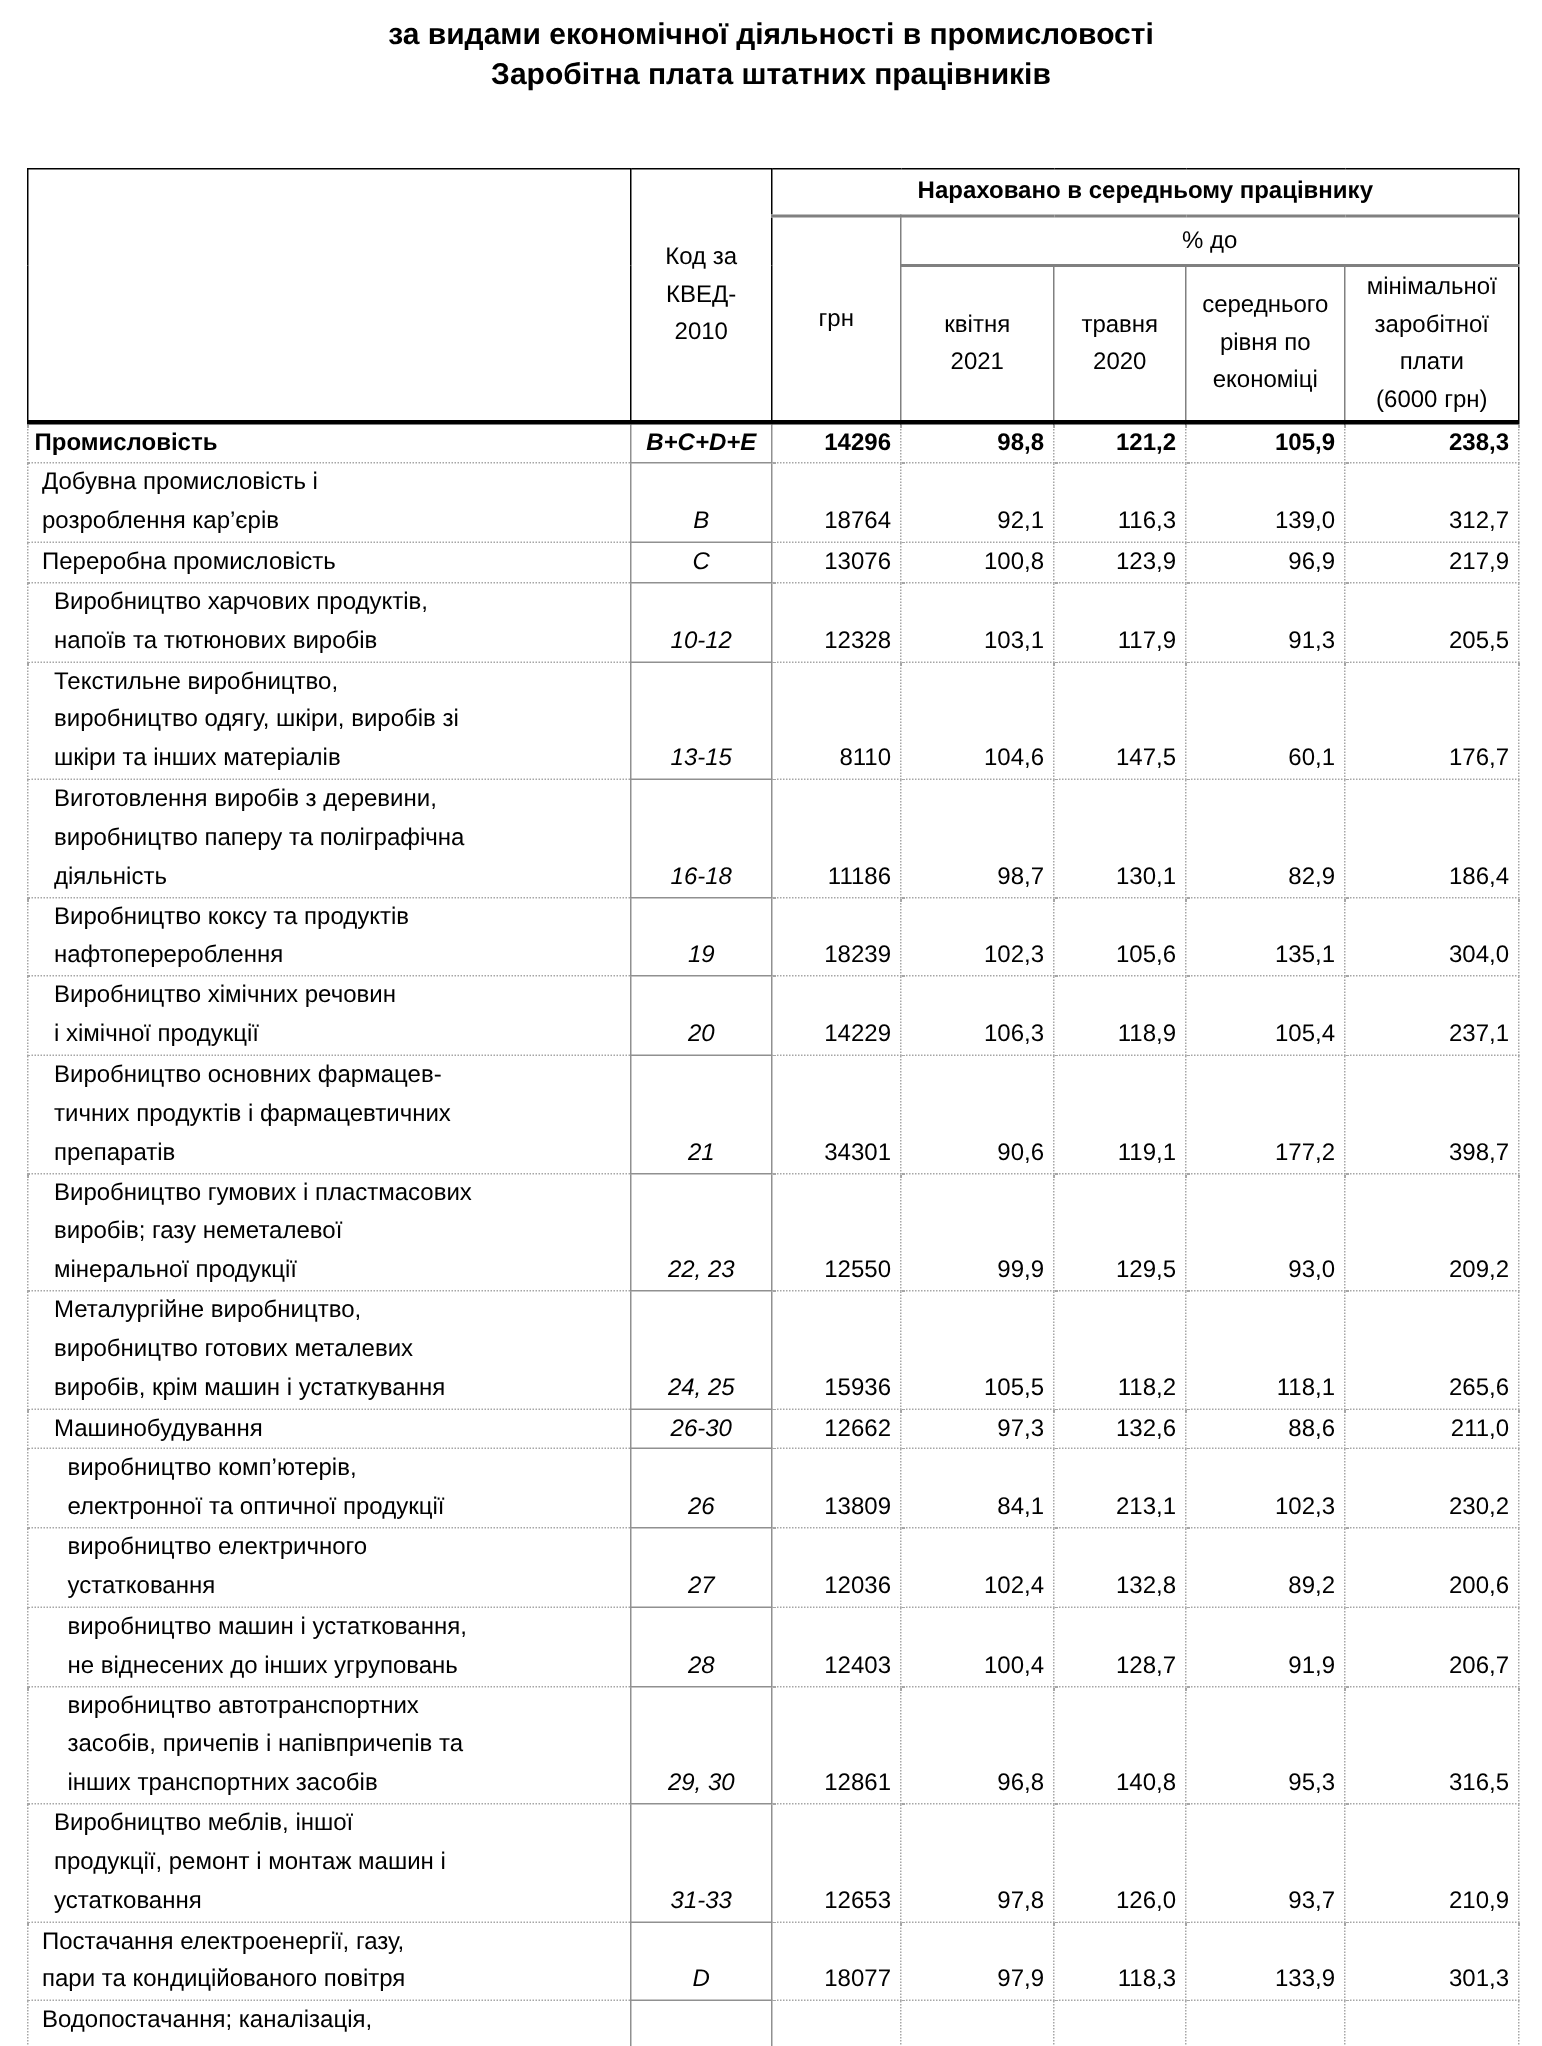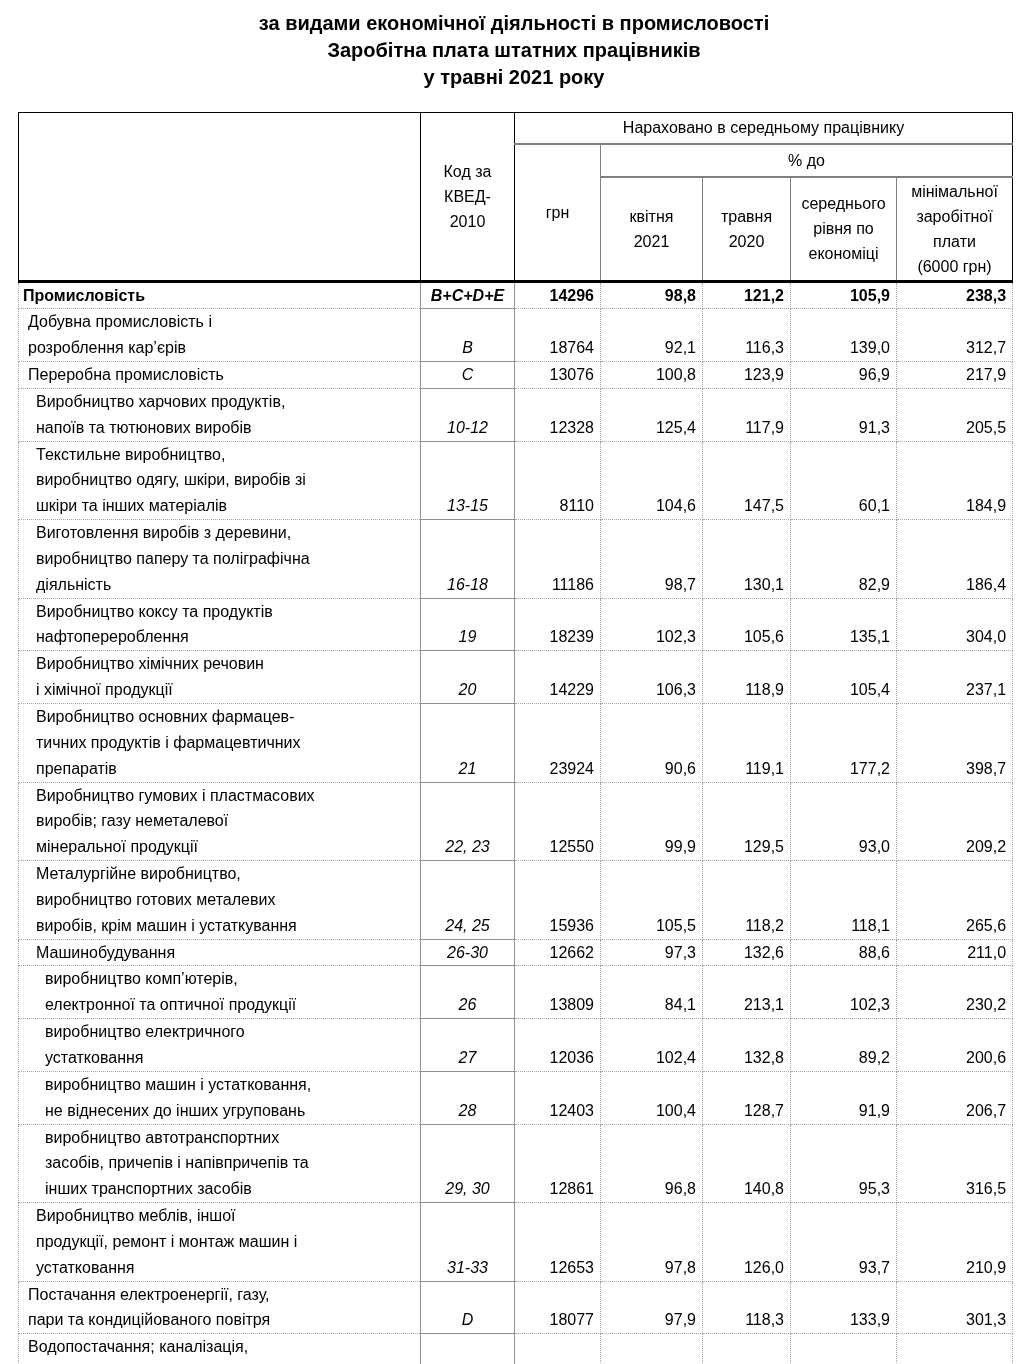--- a/index.html
+++ b/index.html
@@ -37,21 +37,21 @@
   }
   thead { border-bottom: 3px solid #000; }
   tr.h-r1 { height: 31px; }
   tr.h-r2 { height: 33px; }
   tr.h-r3 { height: 101px; }
   td.h-name  { border-left: 1.5px solid #000; border-top: 1.5px solid #000;
                border-right: 1.5px solid #000; }
   td.h-code  { border-top: 1.5px solid #000; border-left: 1.5px solid #000;
                border-right: 1.5px solid #000; }
   td.h-group { border-top: 1.5px solid #000; border-right: 1.5px solid #000;
-               border-bottom: 2px solid #808080; }
+               border-bottom: 2px solid #808080; font-weight: bold; }
   td.h-pct   { border-bottom: 2px solid #808080; border-right: 1.5px solid #000; }
   td.h-last  { border-right: 1.5px solid #000; }
   
   tbody td {
     border: 1px dotted #a6a6a6;
     vertical-align: bottom;
     line-height: 25.85px;
     padding: 0;
   }
   tbody td.name { text-align: left; white-space: pre-line; }
@@ -62,21 +62,20 @@
   td.ind1 { padding-left: 9px;  }
   td.ind2 { padding-left: 17px; }
   td.ind3 { padding-left: 26px; }
 </style>
 </head>
 <body>
 
 <div class="title-block">
   <div>за видами економічної діяльності в промисловості</div>
   <div>Заробітна плата штатних працівників</div>
-  <div>у травні 2021 року</div>
 </div>
 
 <table class="stat">
   <colgroup>
     <col style="width:402px">
     <col style="width:94px">
     <col style="width:86px">
     <col style="width:102px">
     <col style="width:88px">
     <col style="width:106px">
@@ -135,35 +134,35 @@
         <td class="num">100,8</td>
         <td class="num">123,9</td>
         <td class="num">96,9</td>
         <td class="num">217,9</td>
       </tr>
       <tr>
         <td class="name ind2">Виробництво харчових продуктів,
 напоїв та тютюнових виробів</td>
         <td class="code">10-12</td>
         <td class="num">12328</td>
-        <td class="num">125,4</td>
+        <td class="num">103,1</td>
         <td class="num">117,9</td>
         <td class="num">91,3</td>
         <td class="num">205,5</td>
       </tr>
       <tr>
         <td class="name ind2">Текстильне виробництво,
 виробництво одягу, шкіри, виробів зі
 шкіри та інших матеріалів</td>
         <td class="code">13-15</td>
         <td class="num">8110</td>
         <td class="num">104,6</td>
         <td class="num">147,5</td>
         <td class="num">60,1</td>
-        <td class="num">184,9</td>
+        <td class="num">176,7</td>
       </tr>
       <tr>
         <td class="name ind2">Виготовлення виробів з деревини,
 виробництво паперу та поліграфічна
 діяльність</td>
         <td class="code">16-18</td>
         <td class="num">11186</td>
         <td class="num">98,7</td>
         <td class="num">130,1</td>
         <td class="num">82,9</td>
@@ -187,21 +186,21 @@
         <td class="num">106,3</td>
         <td class="num">118,9</td>
         <td class="num">105,4</td>
         <td class="num">237,1</td>
       </tr>
       <tr>
         <td class="name ind2">Виробництво основних фармацев-
 тичних продуктів і фармацевтичних
 препаратів</td>
         <td class="code">21</td>
-        <td class="num">23924</td>
+        <td class="num">34301</td>
         <td class="num">90,6</td>
         <td class="num">119,1</td>
         <td class="num">177,2</td>
         <td class="num">398,7</td>
       </tr>
       <tr>
         <td class="name ind2">Виробництво гумових і пластмасових
 виробів; газу неметалевої
 мінеральної продукції</td>
         <td class="code">22, 23</td>

